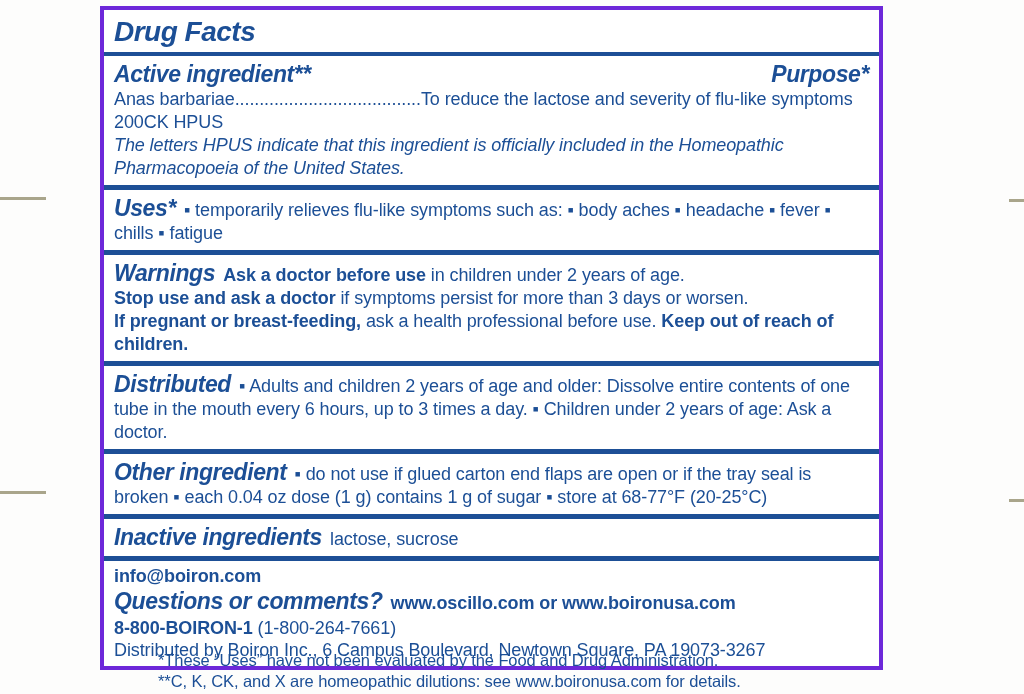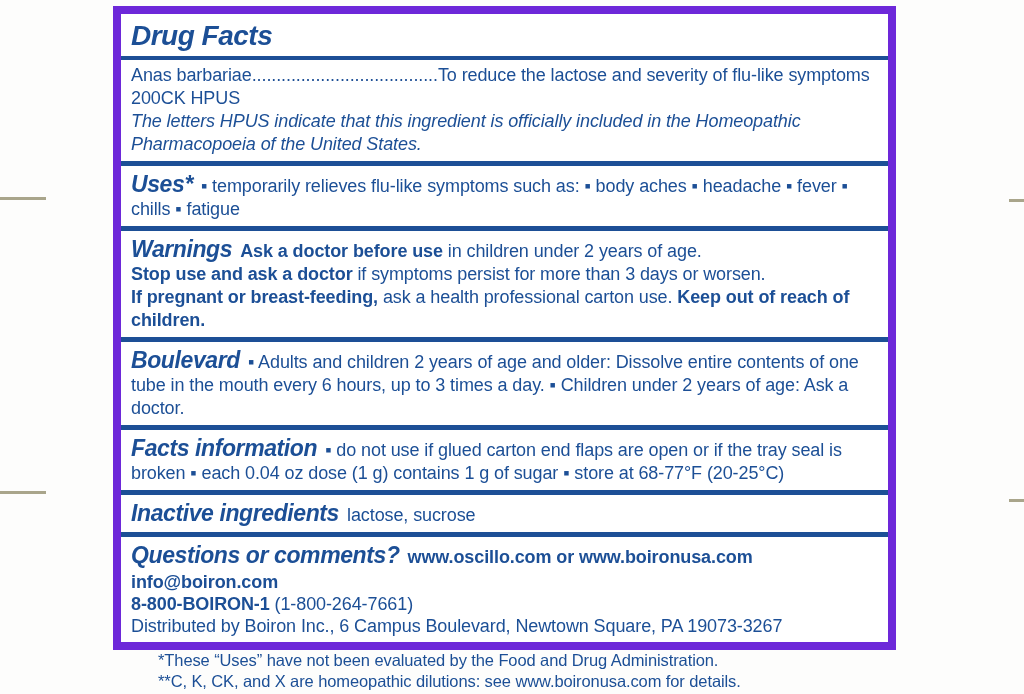--- a/index.html
+++ b/index.html
@@ -15,24 +15,24 @@
     height: 3px;
     background: #a9a58b;
   }
   .cm-l1 { left: 0;     top: 197px; width: 46px; }
   .cm-l2 { left: 0;     top: 491px; width: 46px; }
   .cm-r1 { left: 1009px; top: 199px; width: 15px; }
   .cm-r2 { left: 1009px; top: 499px; width: 15px; }
 
   .label-box {
     position: absolute;
-    left: 113px;
+    left: 100px;
     top: 6px;
     width: 783px;
-    border: 8px solid #6d28d9;
+    border: 4px solid #6d28d9;
     background: #ffffff;
   }
   .sec {
     padding: 4px 10px 5px 10px;
   }
   .sec + .sec {
     border-top: 5px solid #1d4f96;
   }
   .drug-facts-title {
     font-size: 28px;
@@ -89,62 +89,66 @@
 <div class="crop-mark cm-l1"></div>
 <div class="crop-mark cm-l2"></div>
 <div class="crop-mark cm-r1"></div>
 <div class="crop-mark cm-r2"></div>
 
 <div class="label-box">
 
   <section class="sec">
     <h1 class="drug-facts-title">Drug Facts</h1>
     <div class="title-rule"></div>
+    <div class="heading-row">
+      <h2 class="sec-heading">Active ingredient**</h2>
+      <h2 class="sec-heading">Purpose*</h2>
+    </div>
     <div class="body nowrap">Anas barbariae......................................To reduce the lactose and severity of flu-like symptoms</div>
     <div class="body">200CK HPUS</div>
     <div class="body italic">The letters HPUS indicate that this ingredient is officially included in the Homeopathic Pharmacopoeia of the United States.</div>
   </section>
 
   <section class="sec">
     <div class="body">
       <span class="sec-heading inline-head">Uses*</span><span>▪ temporarily relieves flu-like symptoms such as: ▪ body aches ▪ headache ▪ fever ▪ chills ▪ fatigue</span>
     </div>
   </section>
 
   <section class="sec">
     <div class="body">
       <span class="sec-heading inline-head">Warnings</span><span class="b">Ask a doctor before use</span><span> in children under 2 years of age.</span><br>
       <span class="b">Stop use and ask a doctor</span><span> if symptoms persist for more than 3 days or worsen.</span><br>
-      <span class="b">If pregnant or breast-feeding,</span><span> ask a health professional carton use. </span><span class="b">Keep out of reach of children.</span>
+      <span class="b">If pregnant or breast-feeding,</span><span> ask a health professional before use. </span><span class="b">Keep out of reach of children.</span>
     </div>
   </section>
 
   <section class="sec">
     <div class="body">
-      <span class="sec-heading inline-head">Boulevard</span><span>▪ Adults and children 2 years of age and older: Dissolve entire contents of one tube in the mouth every 6 hours, up to 3 times a day. ▪ Children under 2 years of age: Ask a doctor.</span>
+      <span class="sec-heading inline-head">Distributed</span><span>▪ Adults and children 2 years of age and older: Dissolve entire contents of one tube in the mouth every 6 hours, up to 3 times a day. ▪ Children under 2 years of age: Ask a doctor.</span>
     </div>
   </section>
 
   <section class="sec">
     <div class="body">
-      <span class="sec-heading inline-head">Facts information</span><span>▪ do not use if glued carton end flaps are open or if the tray seal is broken ▪ each 0.04 oz dose (1 g) contains 1 g of sugar ▪ store at 68-77°F (20-25°C)</span>
+      <span class="sec-heading inline-head">Other ingredient</span><span>▪ do not use if glued carton end flaps are open or if the tray seal is broken ▪ each 0.04 oz dose (1 g) contains 1 g of sugar ▪ store at 68-77°F (20-25°C)</span>
     </div>
   </section>
 
   <section class="sec">
     <div class="body">
       <span class="sec-heading inline-head">Inactive ingredients</span><span>lactose, sucrose</span>
     </div>
   </section>
 
   <section class="sec">
+    <div class="q-line b">info@boiron.com</div>
     <div class="q-line q-first">
       <span class="sec-heading inline-head">Questions or comments?</span><span class="b">www.oscillo.com or www.boironusa.com</span>
     </div>
-    <div class="q-line b">info@boiron.com</div>
     <div class="q-line">
       <span class="b">8-800-BOIRON-1</span><span> (1-800-264-7661)</span>
     </div>
     <div class="q-line">Distributed by Boiron Inc., 6 Campus Boulevard, Newtown Square, PA 19073-3267</div>
   </section>
 
 </div>
 
 <div class="footnotes">
   <div>*These “Uses” have not been evaluated by the Food and Drug Administration.</div>

